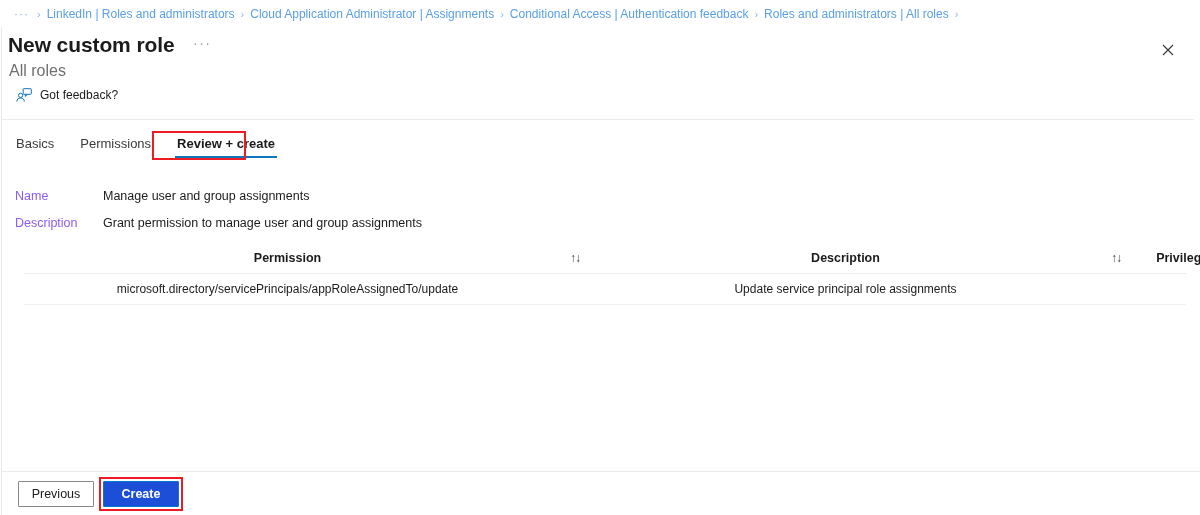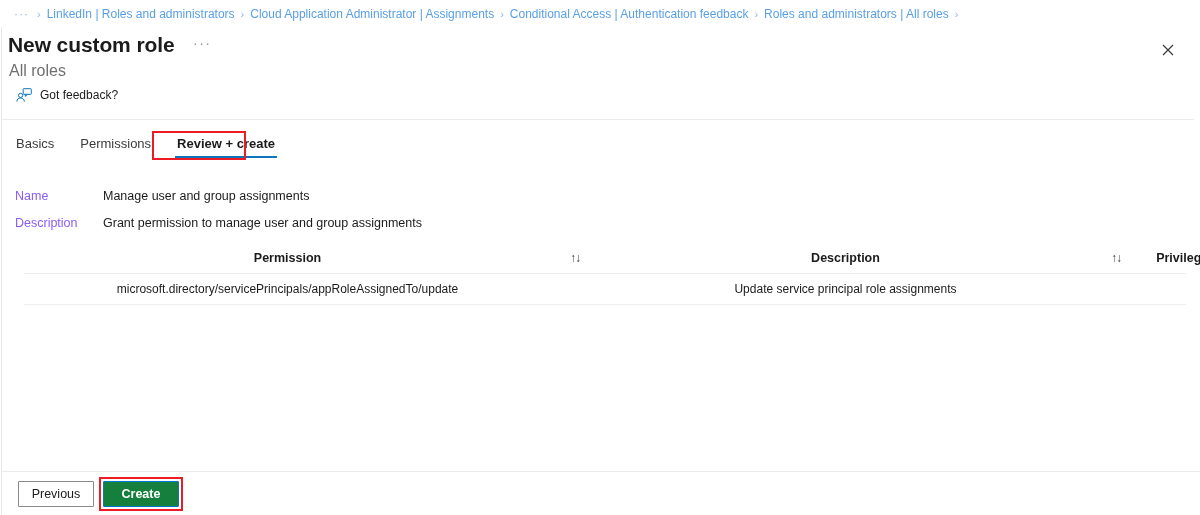--- a/index.html
+++ b/index.html
@@ -236,21 +236,21 @@
     padding: 0 12px;
     cursor: pointer;
     border-radius: 1px;
   }
   .btn-default {
     background: #ffffff;
     border: 1px solid #8a8886;
     color: #1b1b1b;
   }
   .btn-primary {
-    background: #15803d;
+    background: #1d4ed8;
     border: 1px solid #0078d4;
     color: #ffffff;
     font-weight: 600;
   }
   .btn-wrap { position: relative; display: inline-block; }
   .btn-annot {
     position: absolute;
     left: -4px; top: -4px; right: -4px; bottom: -4px;
     border: 2px solid #ed1c24;
     pointer-events: none;

